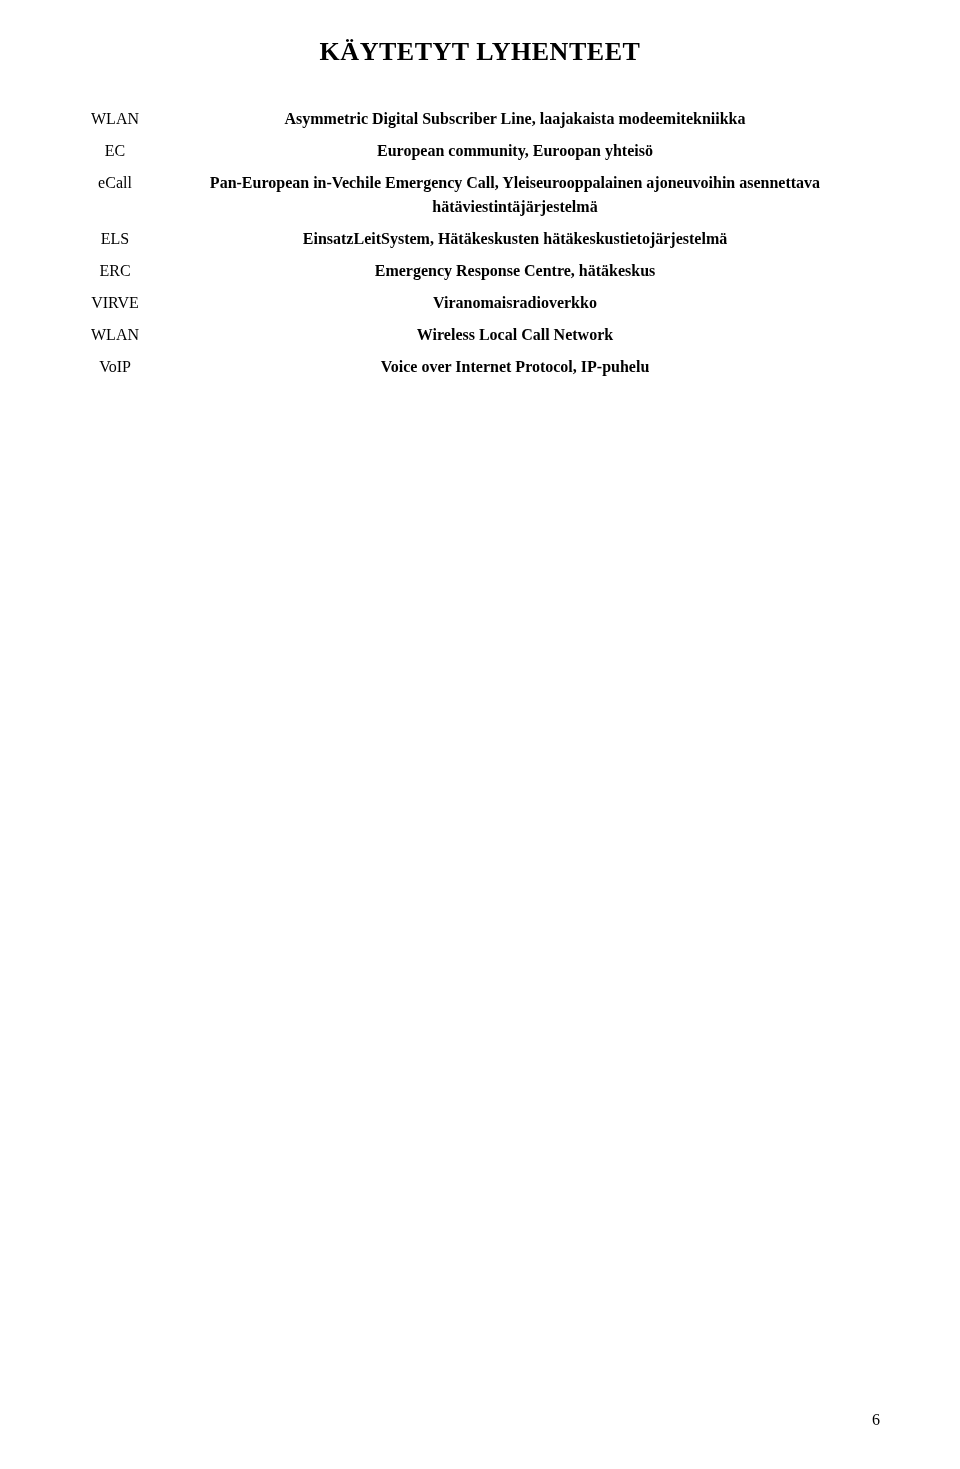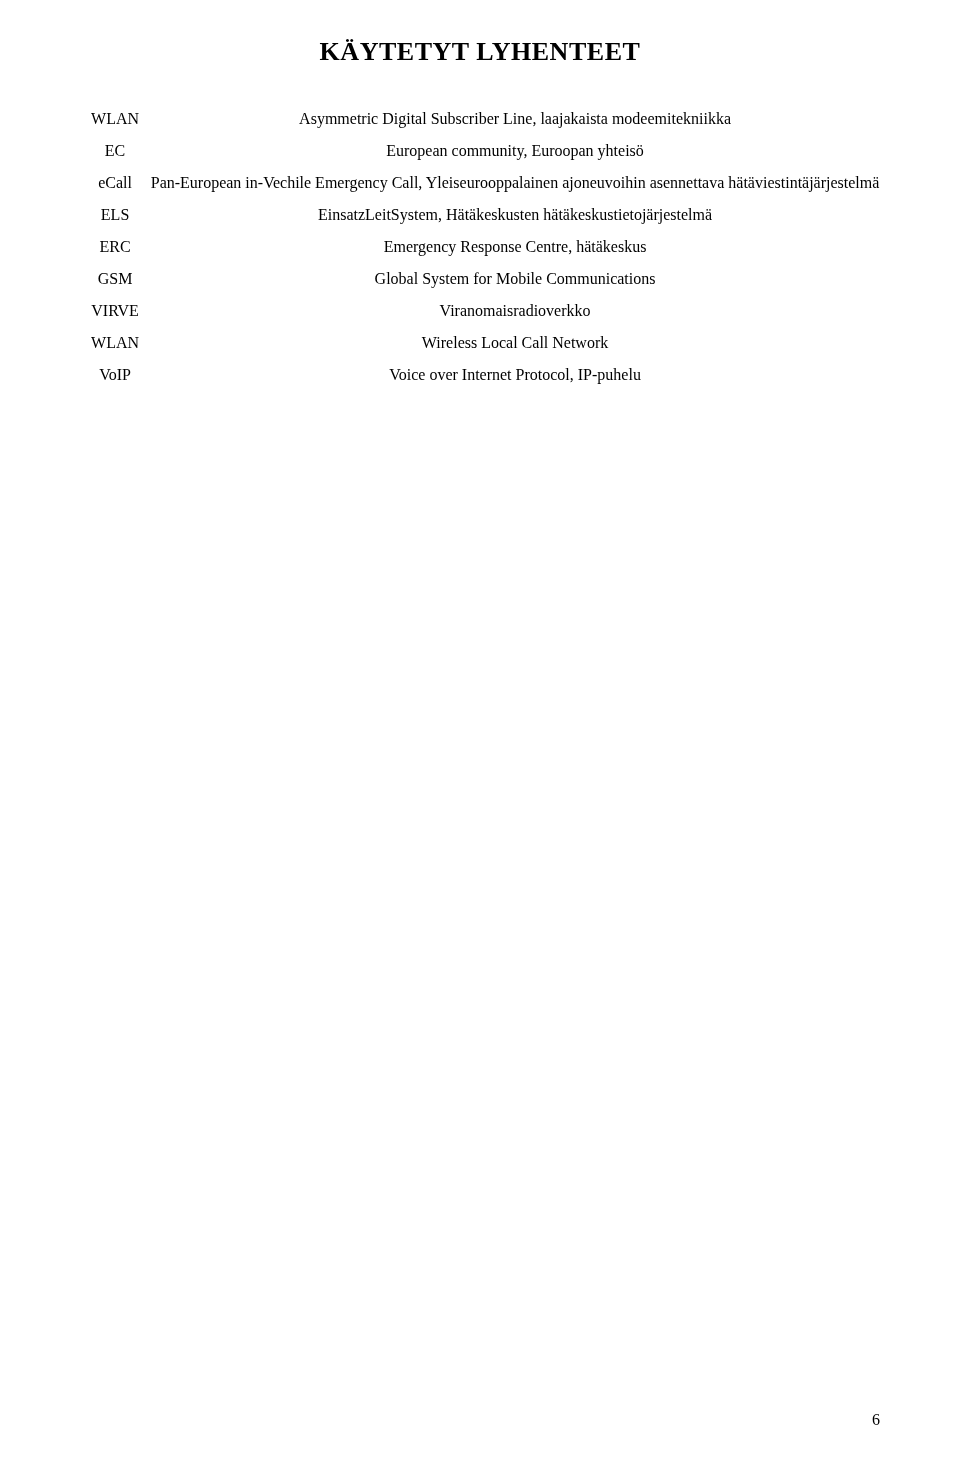--- a/index.html
+++ b/index.html
@@ -48,21 +48,21 @@
     }
 
     .abbr-code {
       font-weight: normal;
       min-width: 70px;
       padding-right: 20px;
       white-space: nowrap;
     }
 
     .abbr-definition {
-      font-weight: normal;
+      font-weight: bold;
     }
 
     .page-number {
       position: absolute;
       bottom: 40px;
       right: 80px;
       font-size: 16px;
     }
   </style>
 </head>
@@ -88,24 +88,20 @@
         </tr>
         <tr>
           <td class="abbr-code">ELS</td>
           <td class="abbr-definition">EinsatzLeitSystem, Hätäkeskusten hätäkeskustietojärjestelmä</td>
         </tr>
         <tr>
           <td class="abbr-code">ERC</td>
           <td class="abbr-definition">Emergency Response Centre, hätäkeskus</td>
         </tr>
         <tr>
-          <td class="abbr-code">GSM</td>
-          <td class="abbr-definition">Global System for Mobile Communications</td>
-        </tr>
-        <tr>
           <td class="abbr-code">VIRVE</td>
           <td class="abbr-definition">Viranomaisradioverkko</td>
         </tr>
         <tr>
           <td class="abbr-code">WLAN</td>
           <td class="abbr-definition">Wireless Local Call Network</td>
         </tr>
         <tr>
           <td class="abbr-code">VoIP</td>
           <td class="abbr-definition">Voice over Internet Protocol, IP-puhelu</td>

